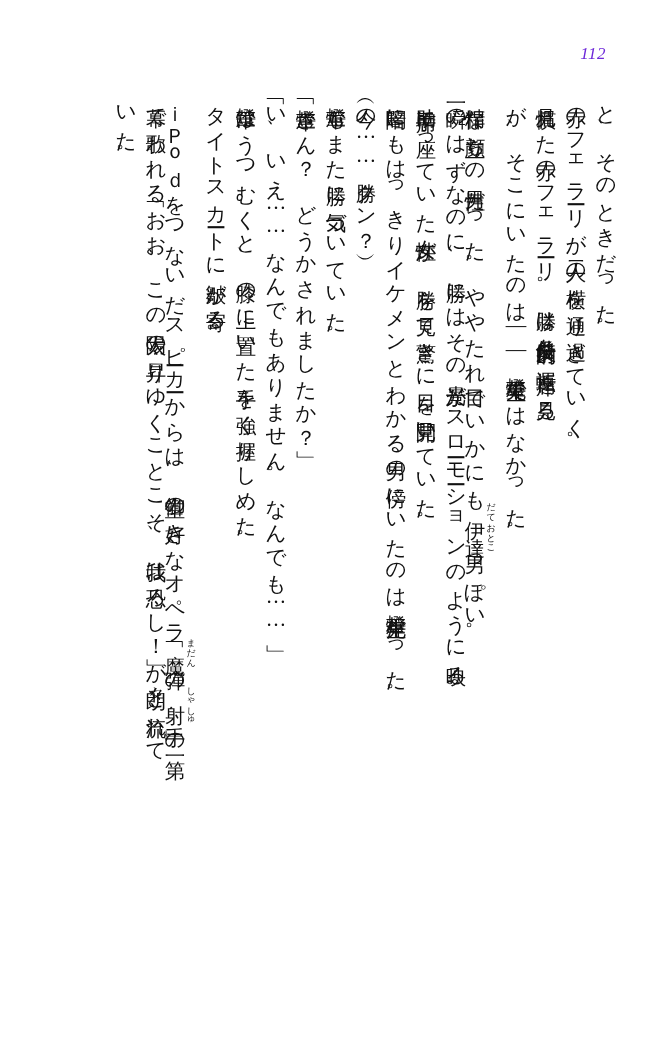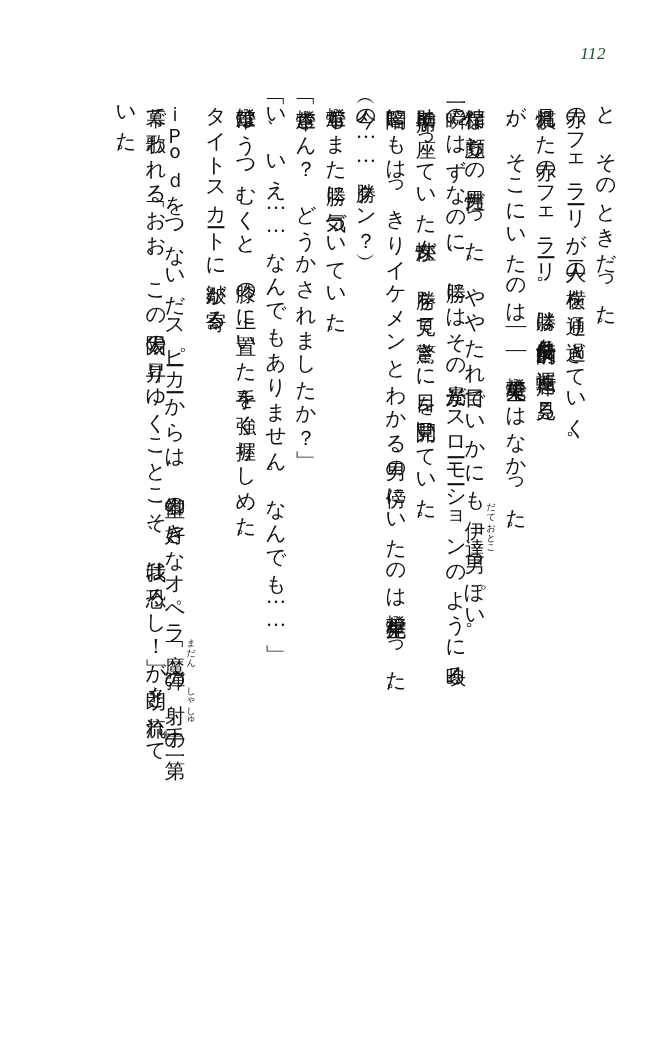--- a/index.html
+++ b/index.html
@@ -16,21 +16,21 @@
     font-family: "Liberation Serif", "DejaVu Serif", serif;
     color: #111111;
   }
   .page-number {
     position: absolute;
     top: 44px;
     right: 62px;
     font-size: 17px;
     font-style: italic;
     font-family: "Liberation Serif", "DejaVu Serif", serif;
-    color: #14532d;
+    color: #6d28d9;
     letter-spacing: 0.5px;
   }
   .text-block {
     position: absolute;
     top: 92px;
     left: 46px;
     right: 52px;
     height: 930px;
     display: flex;
     flex-direction: row-reverse;

